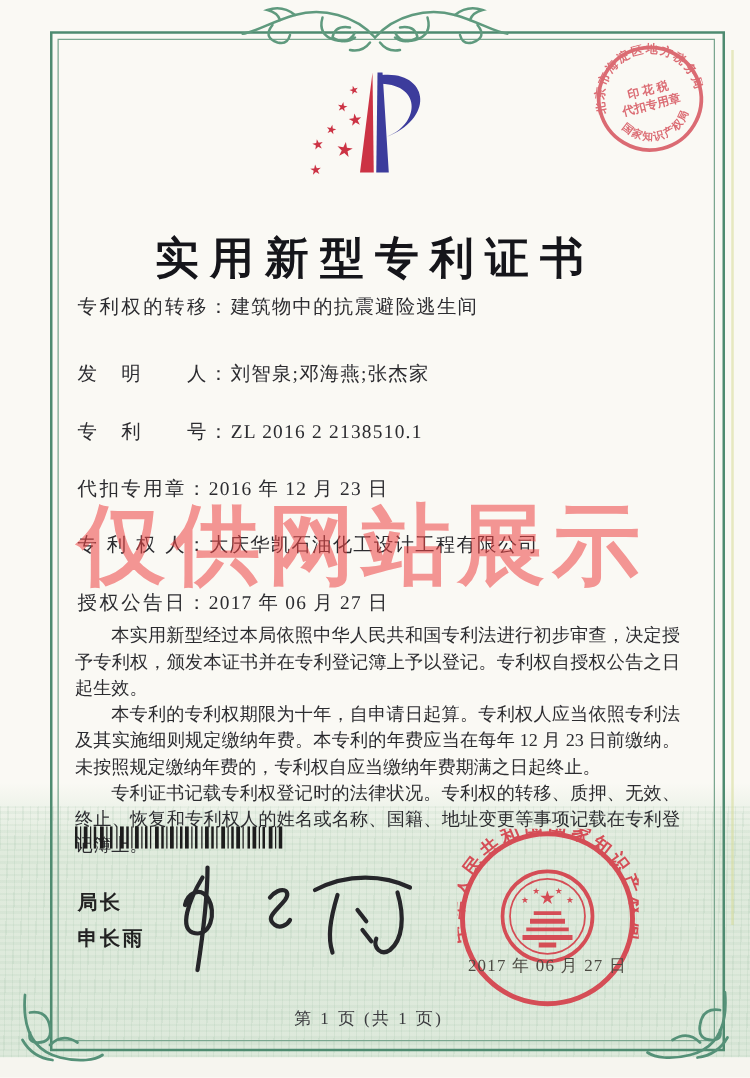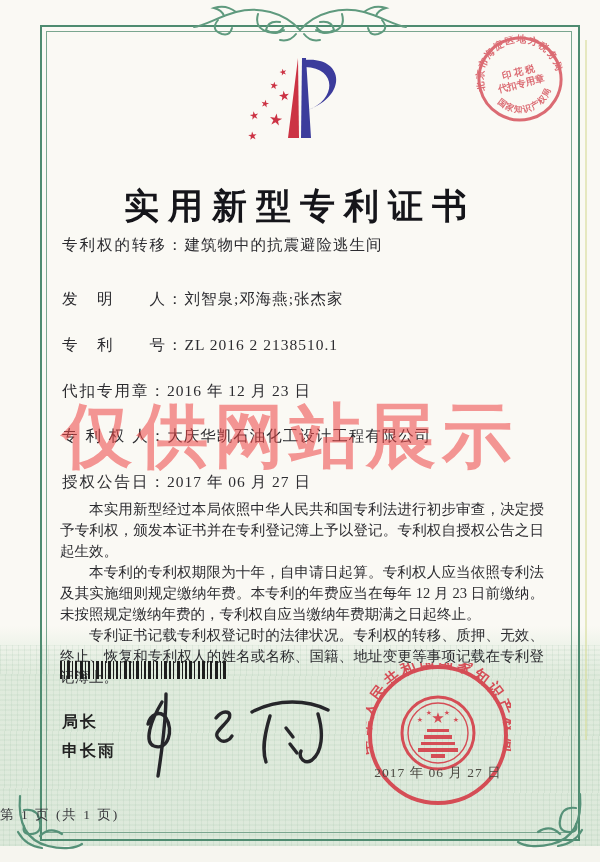--- a/index.html
+++ b/index.html
@@ -43,21 +43,21 @@
   .paras p{margin:0;text-indent:2em;}
   
   .barcode{position:absolute;left:60px;top:661px;width:166px;height:18px;}
   
   .sig-title{position:absolute;left:62px;top:712px;font-size:16px;letter-spacing:2px;color:#222;
     font-family:"Liberation Sans","DejaVu Sans",sans-serif;font-weight:bold;}
   .sig-name{position:absolute;left:62px;top:741px;font-size:16px;letter-spacing:2px;color:#222;
     font-family:"Liberation Sans","DejaVu Sans",sans-serif;font-weight:bold;}
   .autograph{position:absolute;left:128px;top:688px;width:210px;height:95px;}
   
-  .footer{position:absolute;left:0;width:590px;top:806px;
+  .footer{position:absolute;left:0;width:590px;top:806px;text-align:center;
     font-size:13.5px;letter-spacing:2px;color:#3a3a3e;}
   
   .watermark{position:absolute;left:62px;top:390px;width:500px;z-index:5;
     font-family:"Liberation Sans","DejaVu Sans",sans-serif;
     font-size:70px;font-weight:bold;letter-spacing:6px;color:#ef4444;opacity:0.55;
     white-space:nowrap;pointer-events:none;}
   
   .seal-top{position:absolute;left:476px;top:35px;width:88px;height:88px;z-index:6;
     transform:rotate(-14deg);opacity:0.92;}
   .seal-bottom{position:absolute;left:366px;top:663px;width:145px;height:199px;z-index:6;opacity:0.95;}

